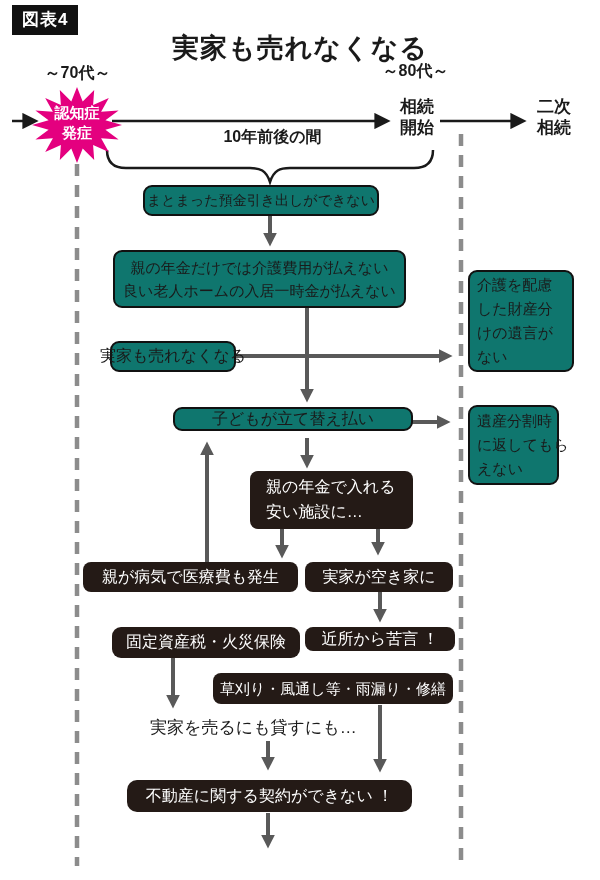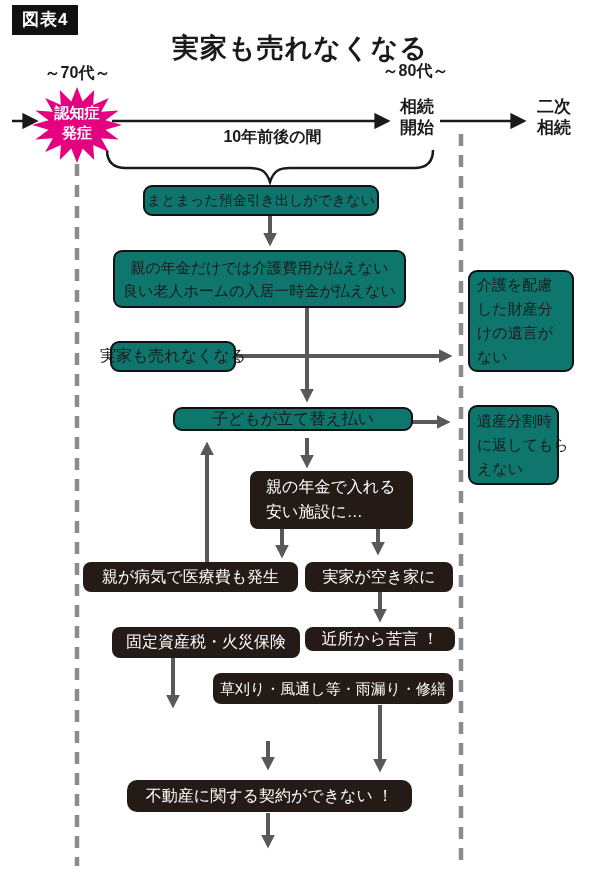--- a/index.html
+++ b/index.html
@@ -114,22 +114,23 @@
 に返してもら
 えない</div>
 
   <div class="dbox" style="left:250px;top:471px;width:163px;height:58px;justify-content:flex-start;padding-left:16px;text-align:left;">親の年金で入れる
 安い施設に…</div>
 
   <div class="dbox" style="left:83px;top:562px;width:215px;height:30px;">親が病気で医療費も発生</div>
 
   <div class="dbox" style="left:305px;top:562px;width:148px;height:30px;">実家が空き家に</div>
 
-  <div class="dbox" style="left:112px;top:627px;width:188px;height:31px;">固定資産税・火災保険</div>
+  <div class="dbox" style="left:112px;top:627px;width:188px;height:31px;border-radius:9px;">固定資産税・火災保険</div>
 
   <div class="dbox" style="left:305px;top:627px;width:150px;height:24px;">近所から苦言 ！</div>
 
   <div class="dbox" style="left:213px;top:673px;width:240px;height:31px;font-size:15px;">草刈り・風通し等・雨漏り・修繕</div>
 
+  <div class="abs plain" style="left:150px;top:716px;width:200px;">実家を売るにも貸すにも…</div>
 
   <div class="dbox" style="left:127px;top:780px;width:285px;height:32px;border-radius:10px;">不動産に関する契約ができない ！</div>
 
 </div>
 
 </body></html>

